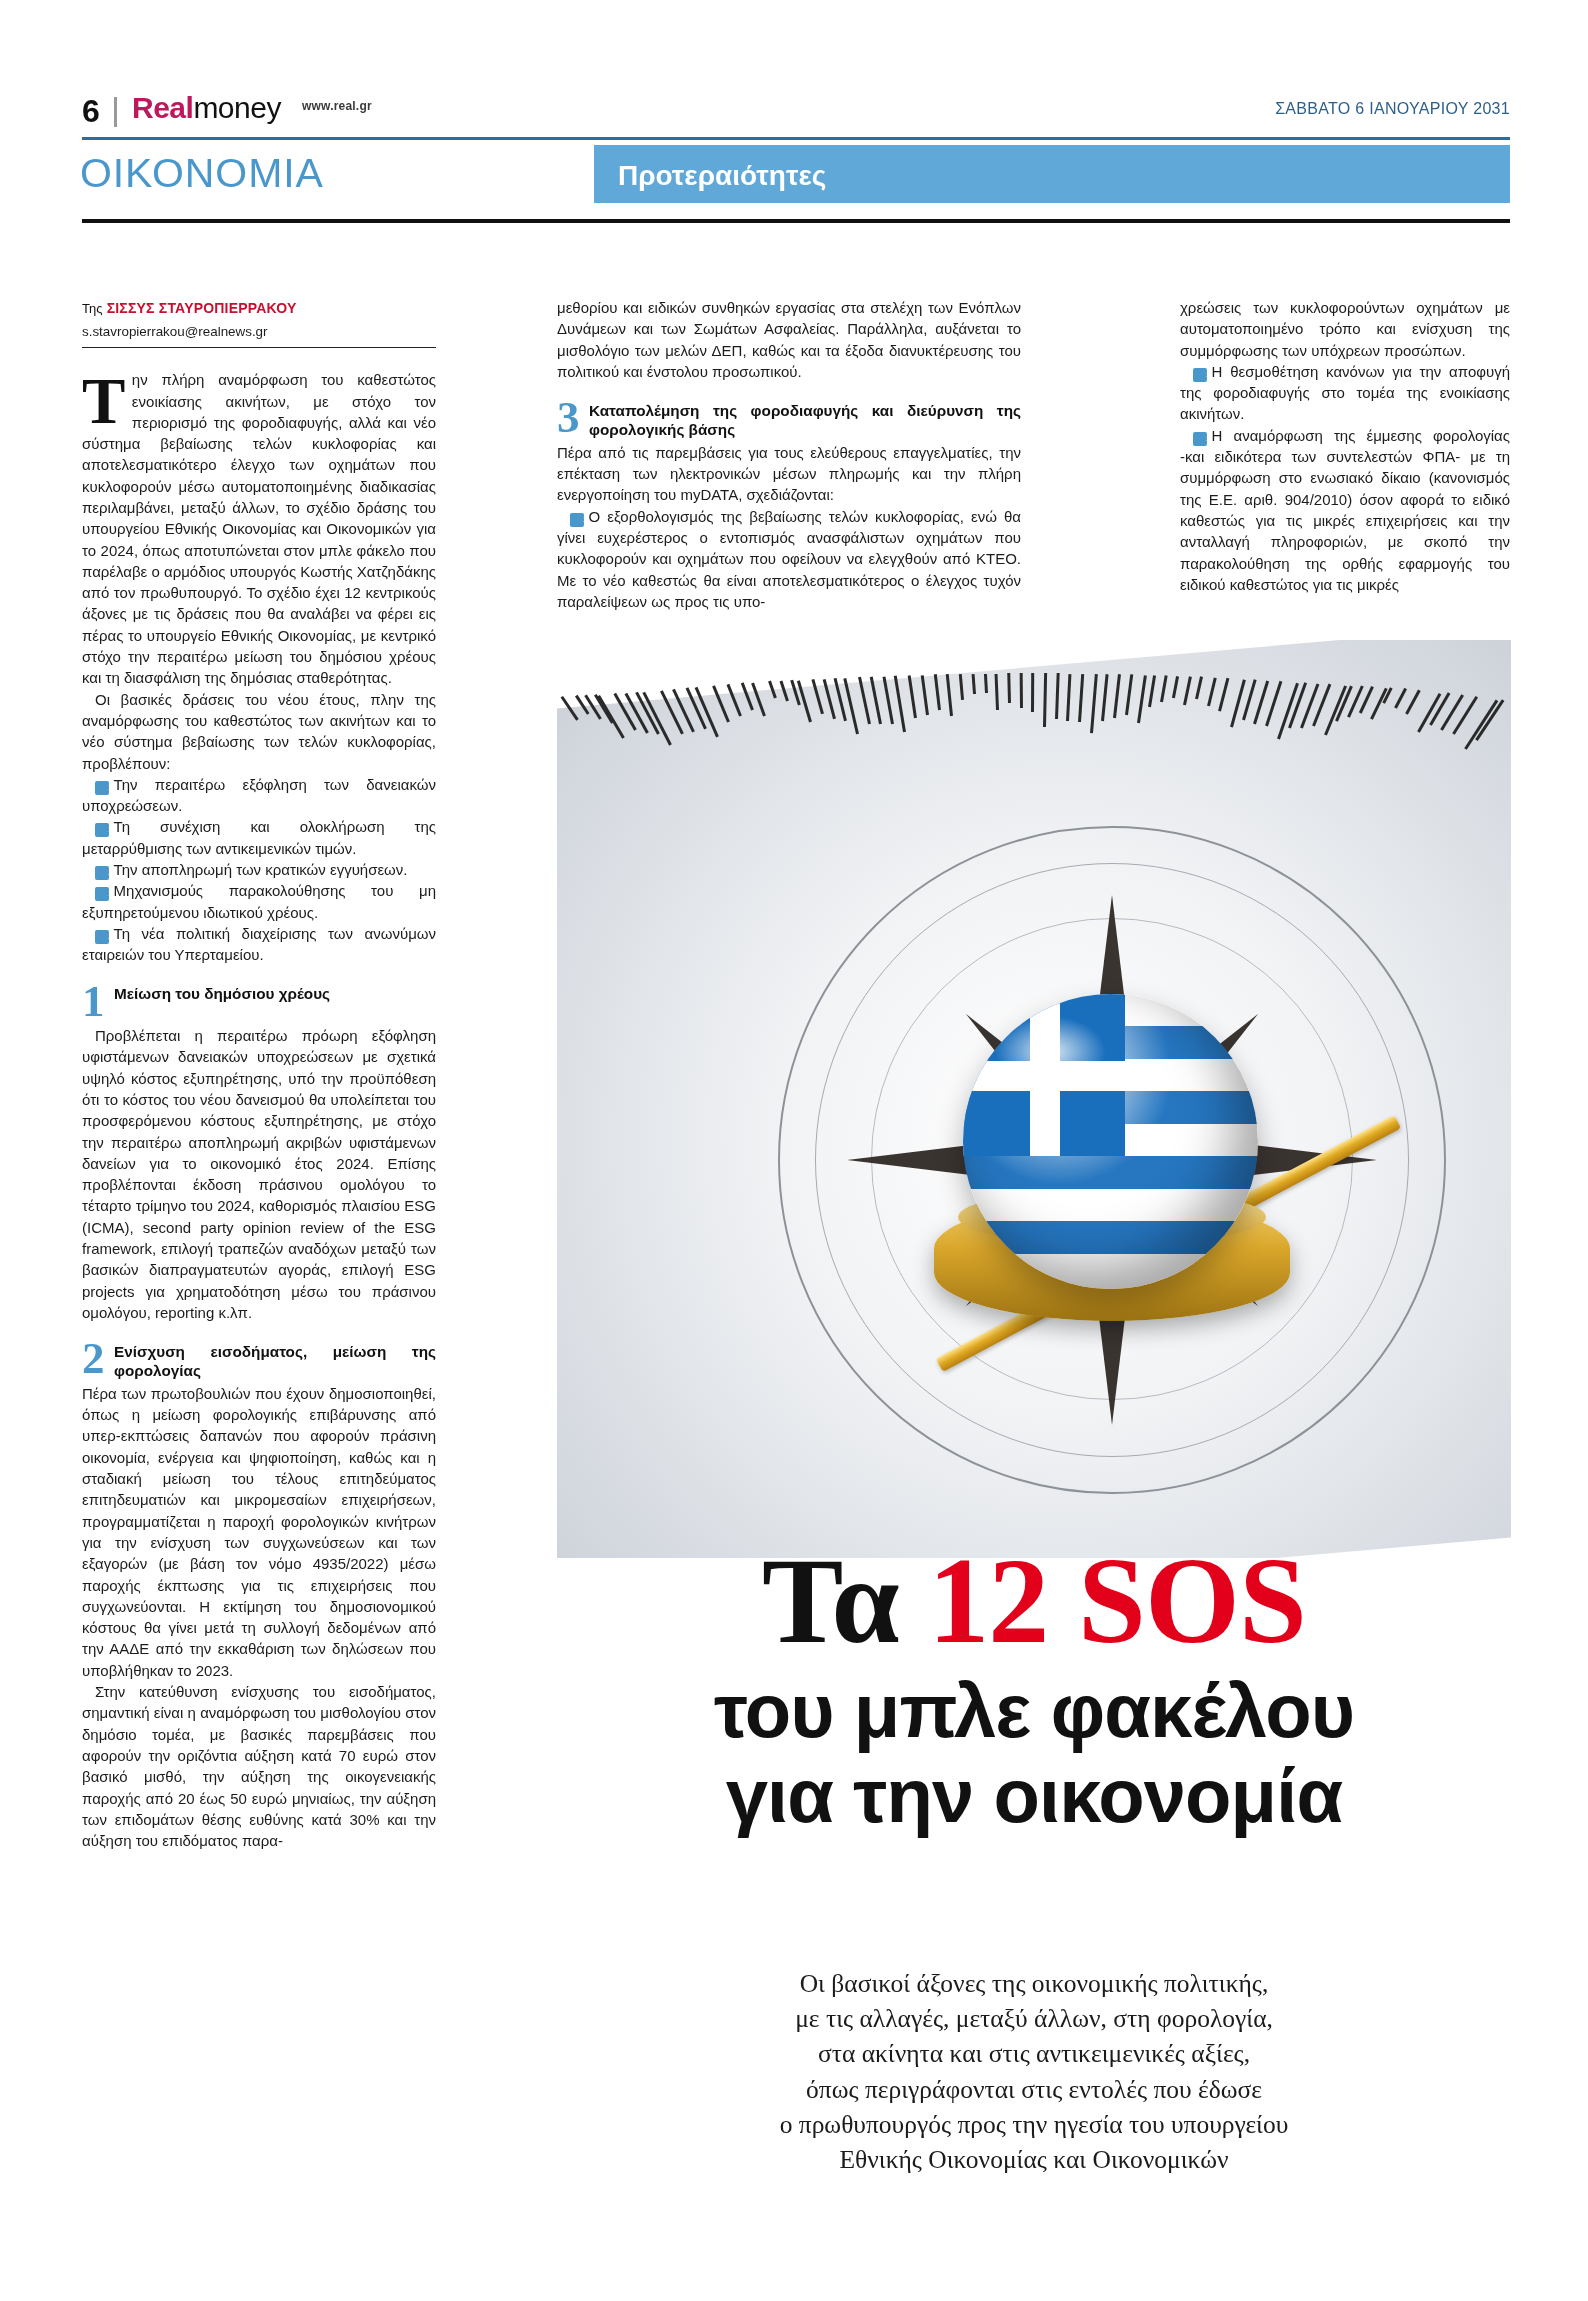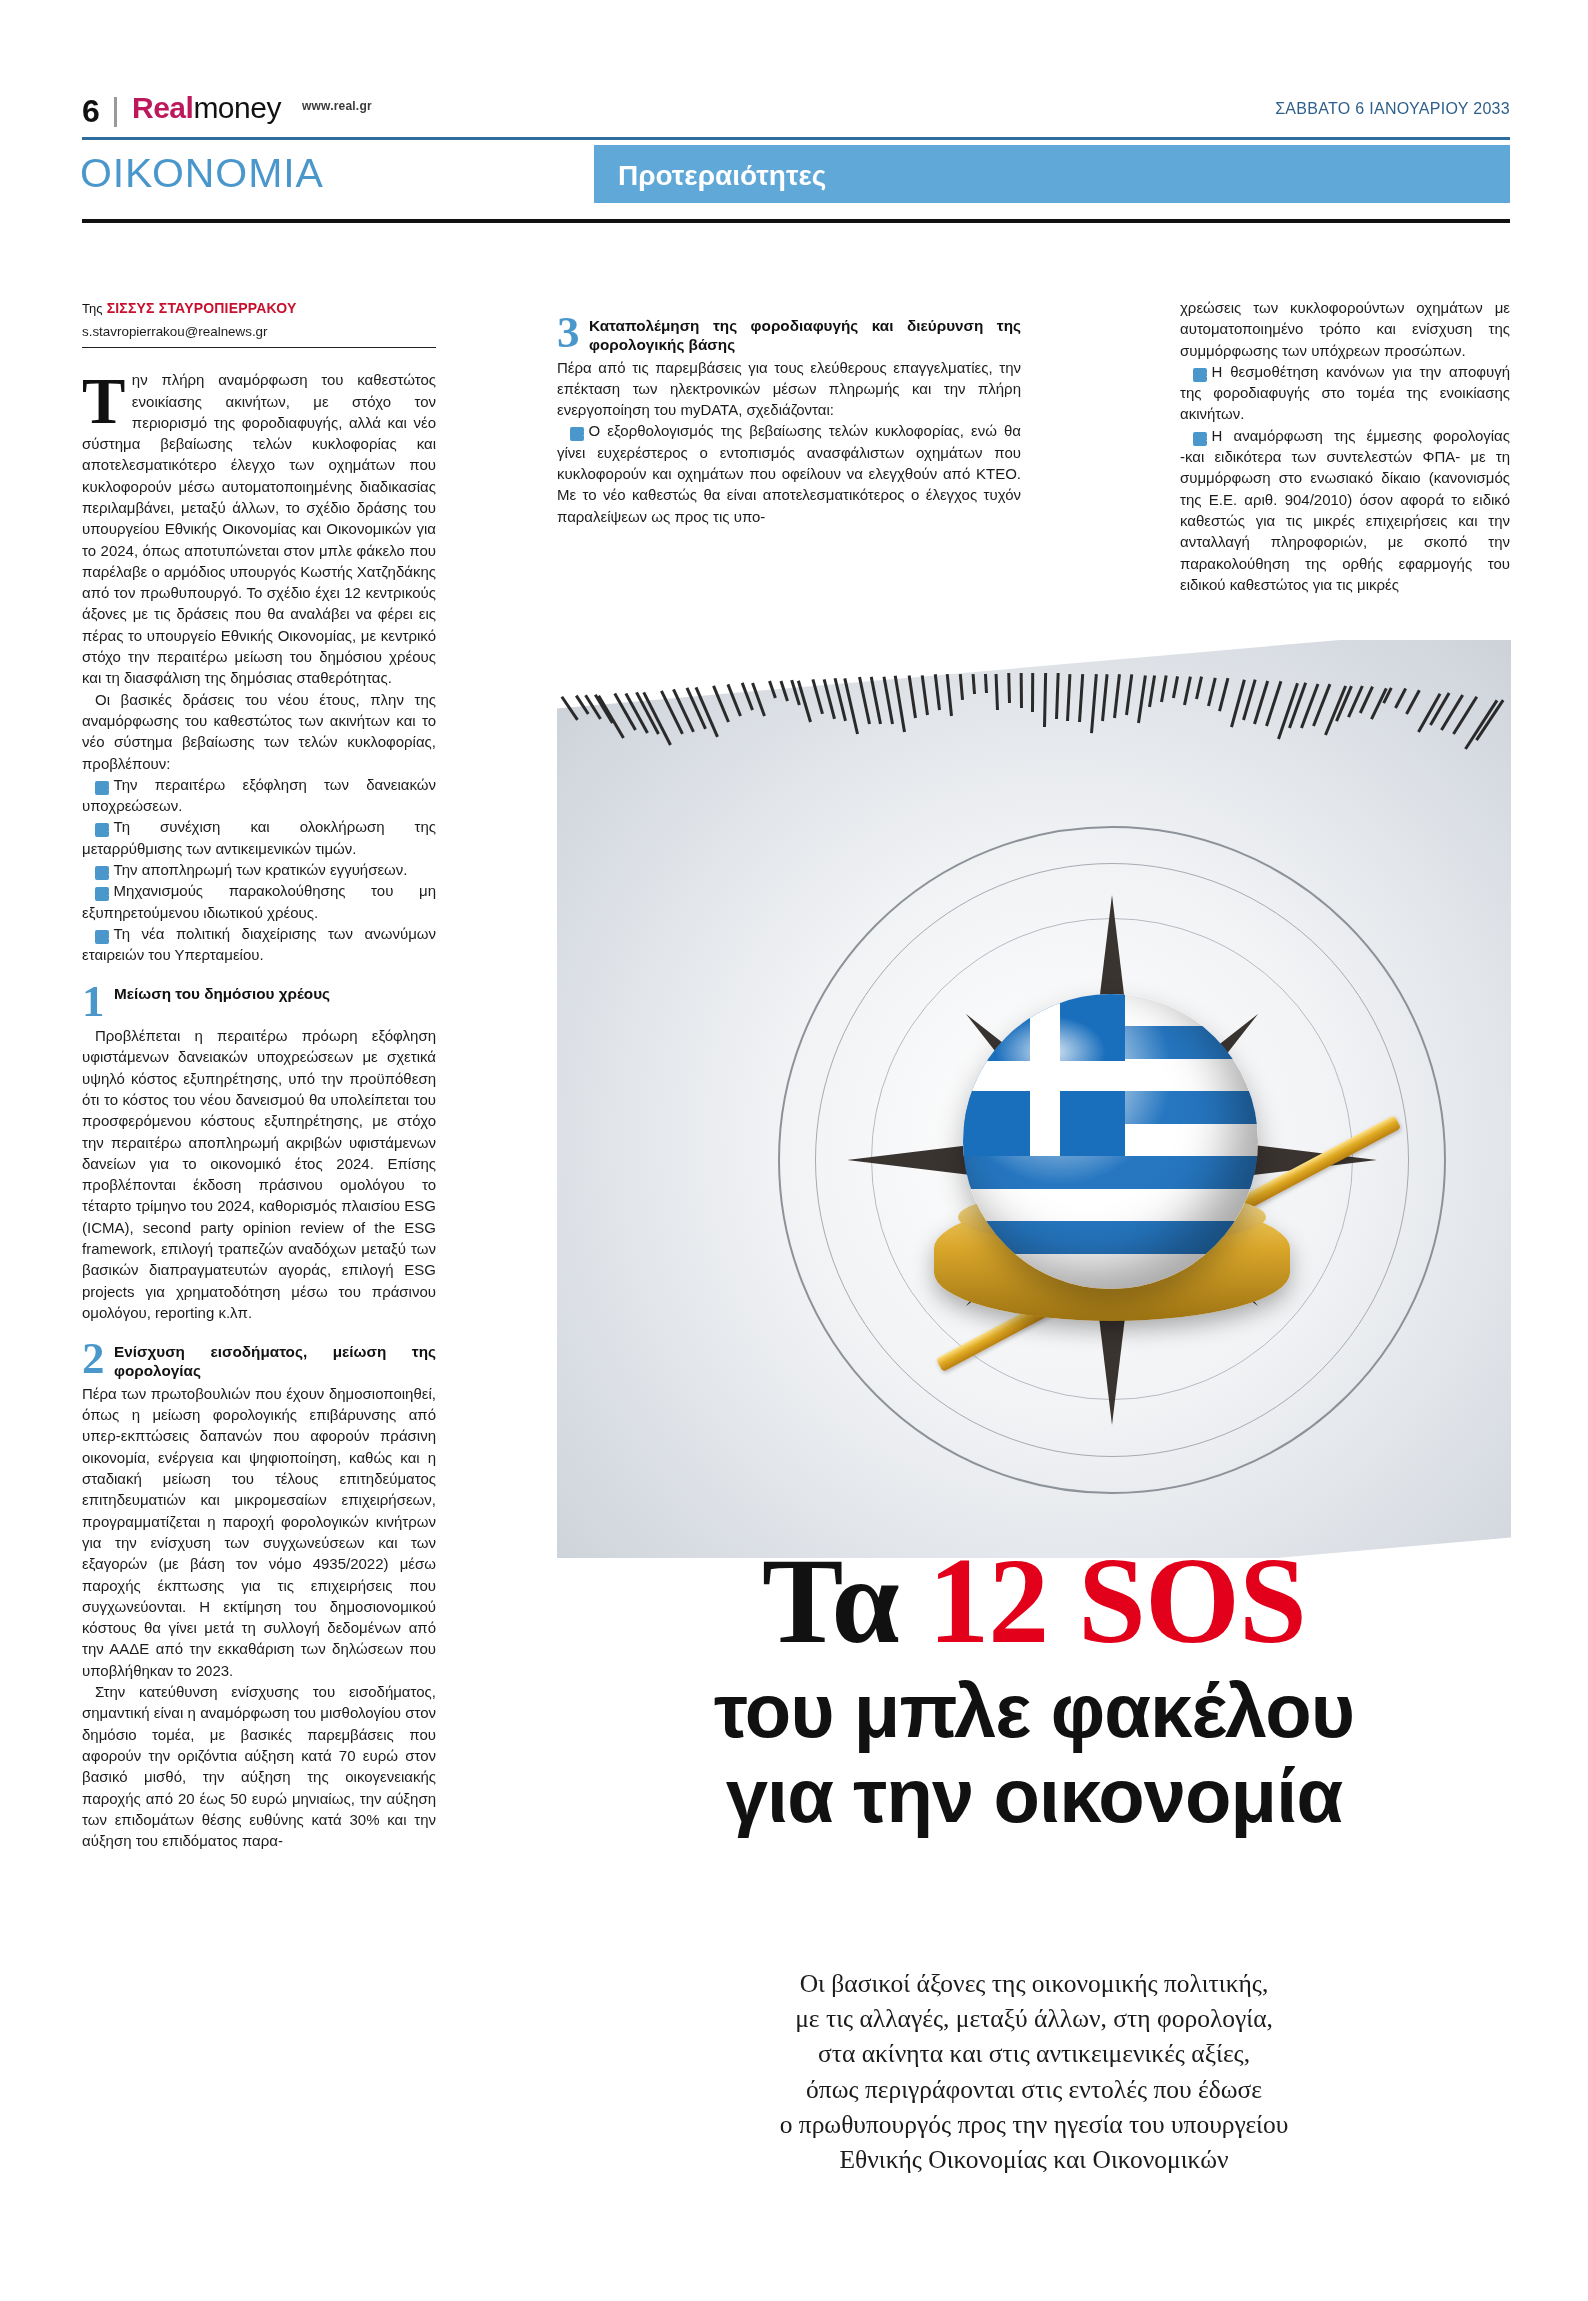--- a/index.html
+++ b/index.html
@@ -242,21 +242,21 @@
 
 <div class="page">
 
   <div class="masthead">
     <span class="page-num">6</span>
     <span class="mast-div"></span>
     <span class="mast-logo">
       <span class="real">Real</span><span class="money">money</span>
     </span>
     <span class="mast-url">www.real.gr</span>
-    <span class="mast-date">ΣΑΒΒΑΤΟ 6 ΙΑΝΟΥΑΡΙΟΥ 2033</span>
+    <span class="mast-date">ΣΑΒΒΑΤΟ 6 ΙΑΝΟΥΑΡΙΟΥ 2031</span>
   </div>
   <div class="mast-rule"></div>
 
   <div class="section-band">
     <span class="section-band-label">Προτεραιότητες</span>
   </div>
   <div class="section-title">ΟΙΚΟΝΟΜΙΑ</div>
   <div class="band-rule"></div>
 
   <div class="col" id="col1">
@@ -283,20 +283,21 @@
 
     <div class="num-head">
       <span class="num">2</span>
       <span class="htext">Ενίσχυση εισοδήματος, μείωση της φορολογίας</span>
     </div>
     <p class="after-head noindent">Πέρα των πρωτοβουλιών που έχουν δημοσιοποιηθεί, όπως η μείωση φορολογικής επιβάρυνσης από υπερ-εκπτώσεις δαπανών που αφορούν πράσινη οικονομία, ενέργεια και ψηφιοποίηση, καθώς και η σταδιακή μείωση του τέλους επιτηδεύματος επιτηδευματιών και μικρομεσαίων επιχειρήσεων, προγραμματίζεται η παροχή φορολογικών κινήτρων για την ενίσχυση των συγχωνεύσεων και των εξαγορών (με βάση τον νόμο 4935/2022) μέσω παροχής έκπτωσης για τις επιχειρήσεις που συγχωνεύονται. Η εκτίμηση του δημοσιονομικού κόστους θα γίνει μετά τη συλλογή δεδομένων από την ΑΑΔΕ από την εκκαθάριση των δηλώσεων που υποβλήθηκαν το 2023.</p>
     <p>Στην κατεύθυνση ενίσχυσης του εισοδήματος, σημαντική είναι η αναμόρφωση του μισθολογίου στον δημόσιο τομέα, με βασικές παρεμβάσεις που αφορούν την οριζόντια αύξηση κατά 70 ευρώ στον βασικό μισθό, την αύξηση της οικογενειακής παροχής από 20 έως 50 ευρώ μηνιαίως, την αύξηση των επιδομάτων θέσης ευθύνης κατά 30% και την αύξηση του επιδόματος παρα-</p>
   </div>
 
   <div class="col" id="col2">
+    <p class="noindent">μεθορίου και ειδικών συνθηκών εργασίας στα στελέχη των Ενόπλων Δυνάμεων και των Σωμάτων Ασφαλείας. Παράλληλα, αυξάνεται το μισθολόγιο των μελών ΔΕΠ, καθώς και τα έξοδα διανυκτέρευσης του πολιτικού και ένστολου προσωπικού.</p>
 
     <div class="num-head">
       <span class="num">3</span>
       <span class="htext">Καταπολέμηση της φοροδιαφυγής και διεύρυνση της φορολογικής βάσης</span>
     </div>
     <p class="after-head noindent">Πέρα από τις παρεμβάσεις για τους ελεύθερους επαγγελματίες, την επέκταση των ηλεκτρονικών μέσων πληρωμής και την πλήρη ενεργοποίηση του myDATA, σχεδιάζονται:</p>
     <p class="bullet-line"><span class="bullet">›</span><span>Ο εξορθολογισμός της βεβαίωσης τελών κυκλοφορίας, ενώ θα γίνει ευχερέστερος ο εντοπισμός ανασφάλιστων οχημάτων που κυκλοφορούν και οχημάτων που οφείλουν να ελεγχθούν από ΚΤΕΟ. Με το νέο καθεστώς θα είναι αποτελεσματικότερος ο έλεγχος τυχόν παραλείψεων ως προς τις υπο-</span></p>
   </div>
 
   <div class="col" id="col3">

